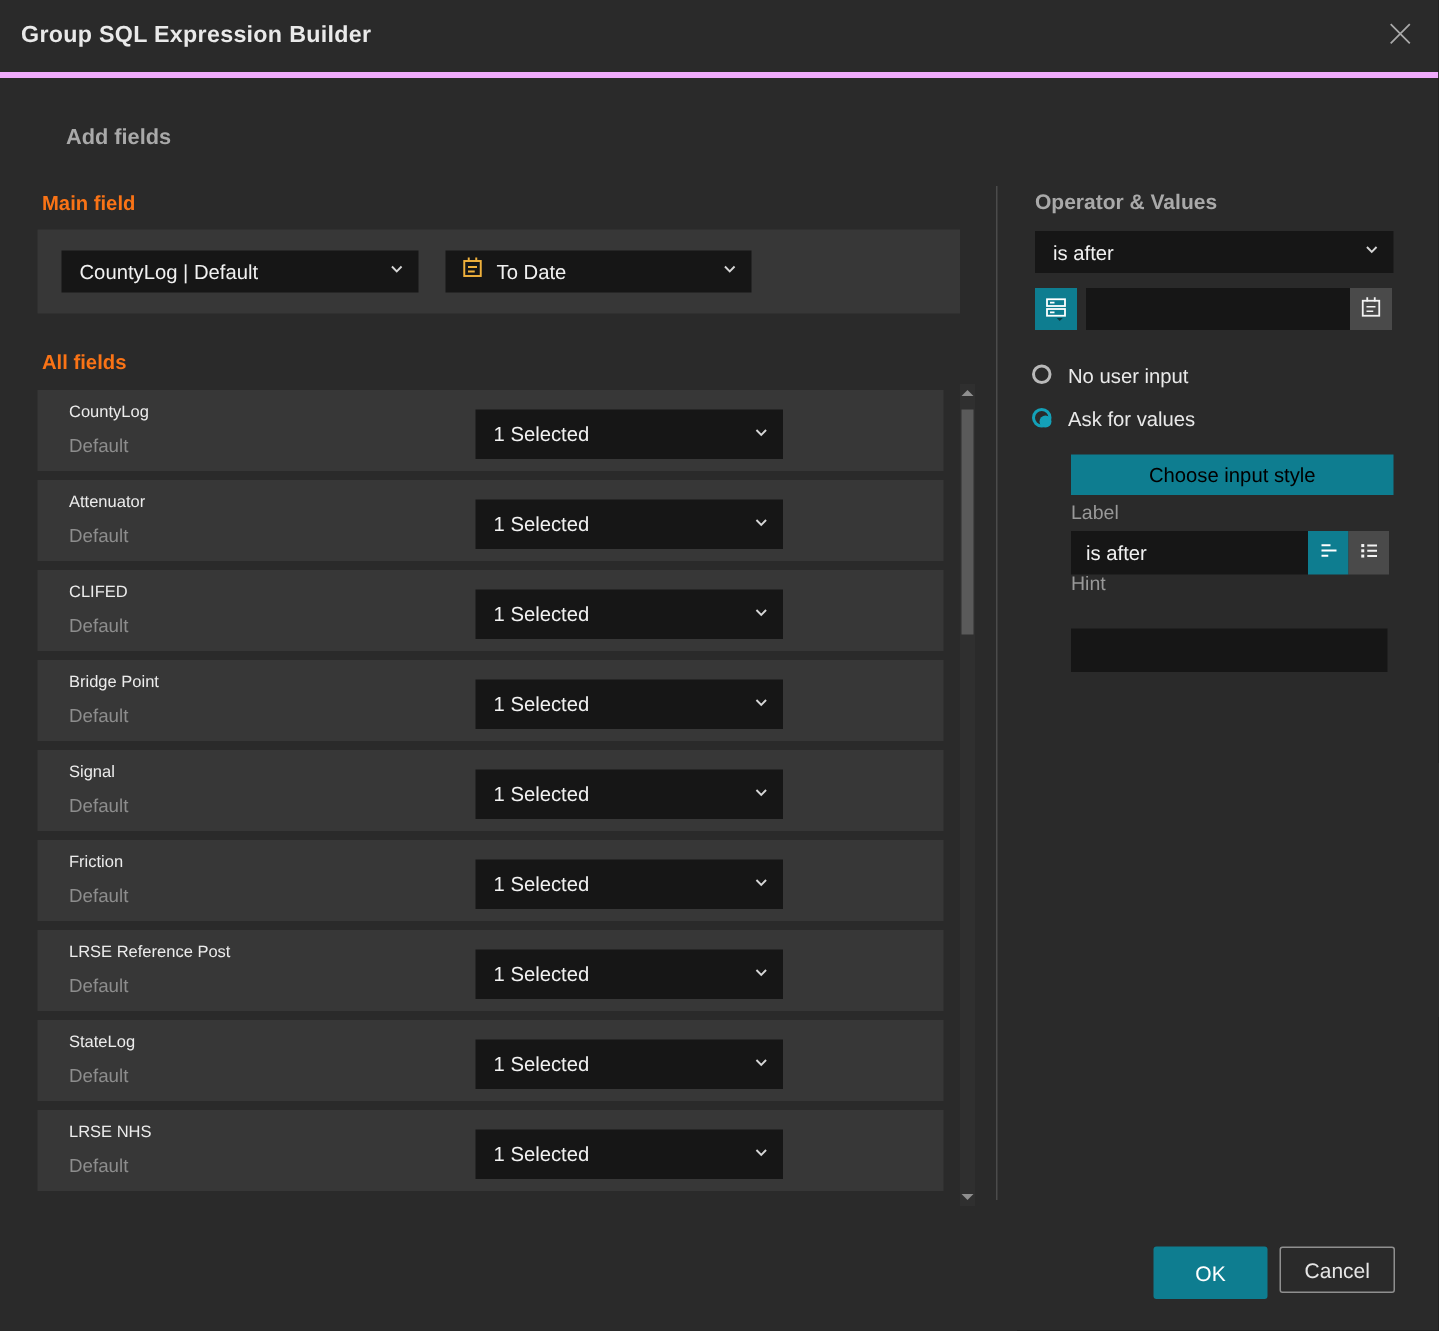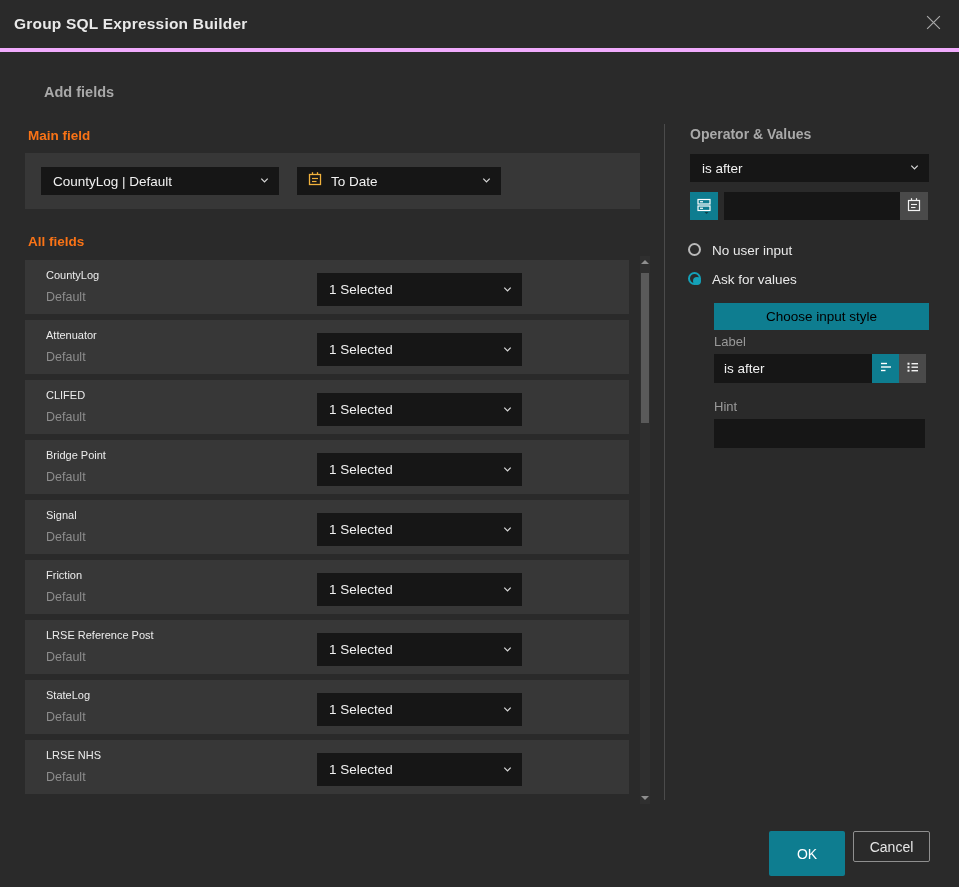--- a/index.html
+++ b/index.html
@@ -60,28 +60,28 @@
   .radio-row { position:absolute; left:688px; display:flex; align-items:flex-start; gap:11px; cursor:pointer; height:18px; }
   .radio-circle { position:relative; width:13px; height:13px; border:2px solid #b9b9b9; border-radius:50%; flex:0 0 auto; }
   .radio-row.selected .radio-circle { border-color:#14a1b8; }
   .radio-row.selected .radio-circle::after { content:''; position:absolute; left:2.5px; top:2.5px; width:8px; height:8px; border-radius:50%; background:#14a1b8; }
   .radio-label { font-size:13.5px; color:#e9e9e9; }
 
   
   .choose-style-btn { position:absolute; left:714px; top:303px; width:215px; height:27px; background:#0e7d90; border:none; color:#000000; font-size:13.5px; font-family:inherit; cursor:pointer; }
   .cap { position:absolute; font-size:13px; color:#999999; }
   .cap-label { left:714px; top:334px; }
-  .cap-hint  { left:714px; top:399px; }
+  .cap-hint  { left:714px; top:381px; }
   .label-input { position:absolute; left:714px; top:354px; width:158px; height:29px; background:#161616; border:none; color:#f1f1f1; font-size:13.5px; padding:0 10px; font-family:inherit; }
   .label-btn-1 { left:872px; top:354px; width:27px; height:29px; }
   .label-btn-2 { left:899px; top:354px; width:27px; height:29px; }
   .hint-input { position:absolute; left:714px; top:419px; width:211px; height:29px; background:#161616; border:none; color:#f1f1f1; font-size:13.5px; padding:0 10px; font-family:inherit; }
 
   
-  .ok-btn { position:absolute; left:769px; top:831px; width:76px; height:45px; background:#0e7d90; border:none; border-radius:2px; color:#ffffff; font-size:14px; font-family:inherit; cursor:pointer; }
+  .ok-btn { position:absolute; left:769px; top:831px; width:76px; height:35px; background:#0e7d90; border:none; border-radius:2px; color:#ffffff; font-size:14px; font-family:inherit; cursor:pointer; }
   .cancel-btn { position:absolute; left:853px; top:831px; width:77px; height:31px; background:transparent; border:1px solid #8f8f8f; border-radius:2px; color:#e6e6e6; font-size:14px; font-family:inherit; cursor:pointer; }
 </style>
 </head>
 <body>
 
 <div class="dialog">
 
   <div class="header">
     <div class="title">Group SQL Expression Builder</div>
     <button class="close-btn">

